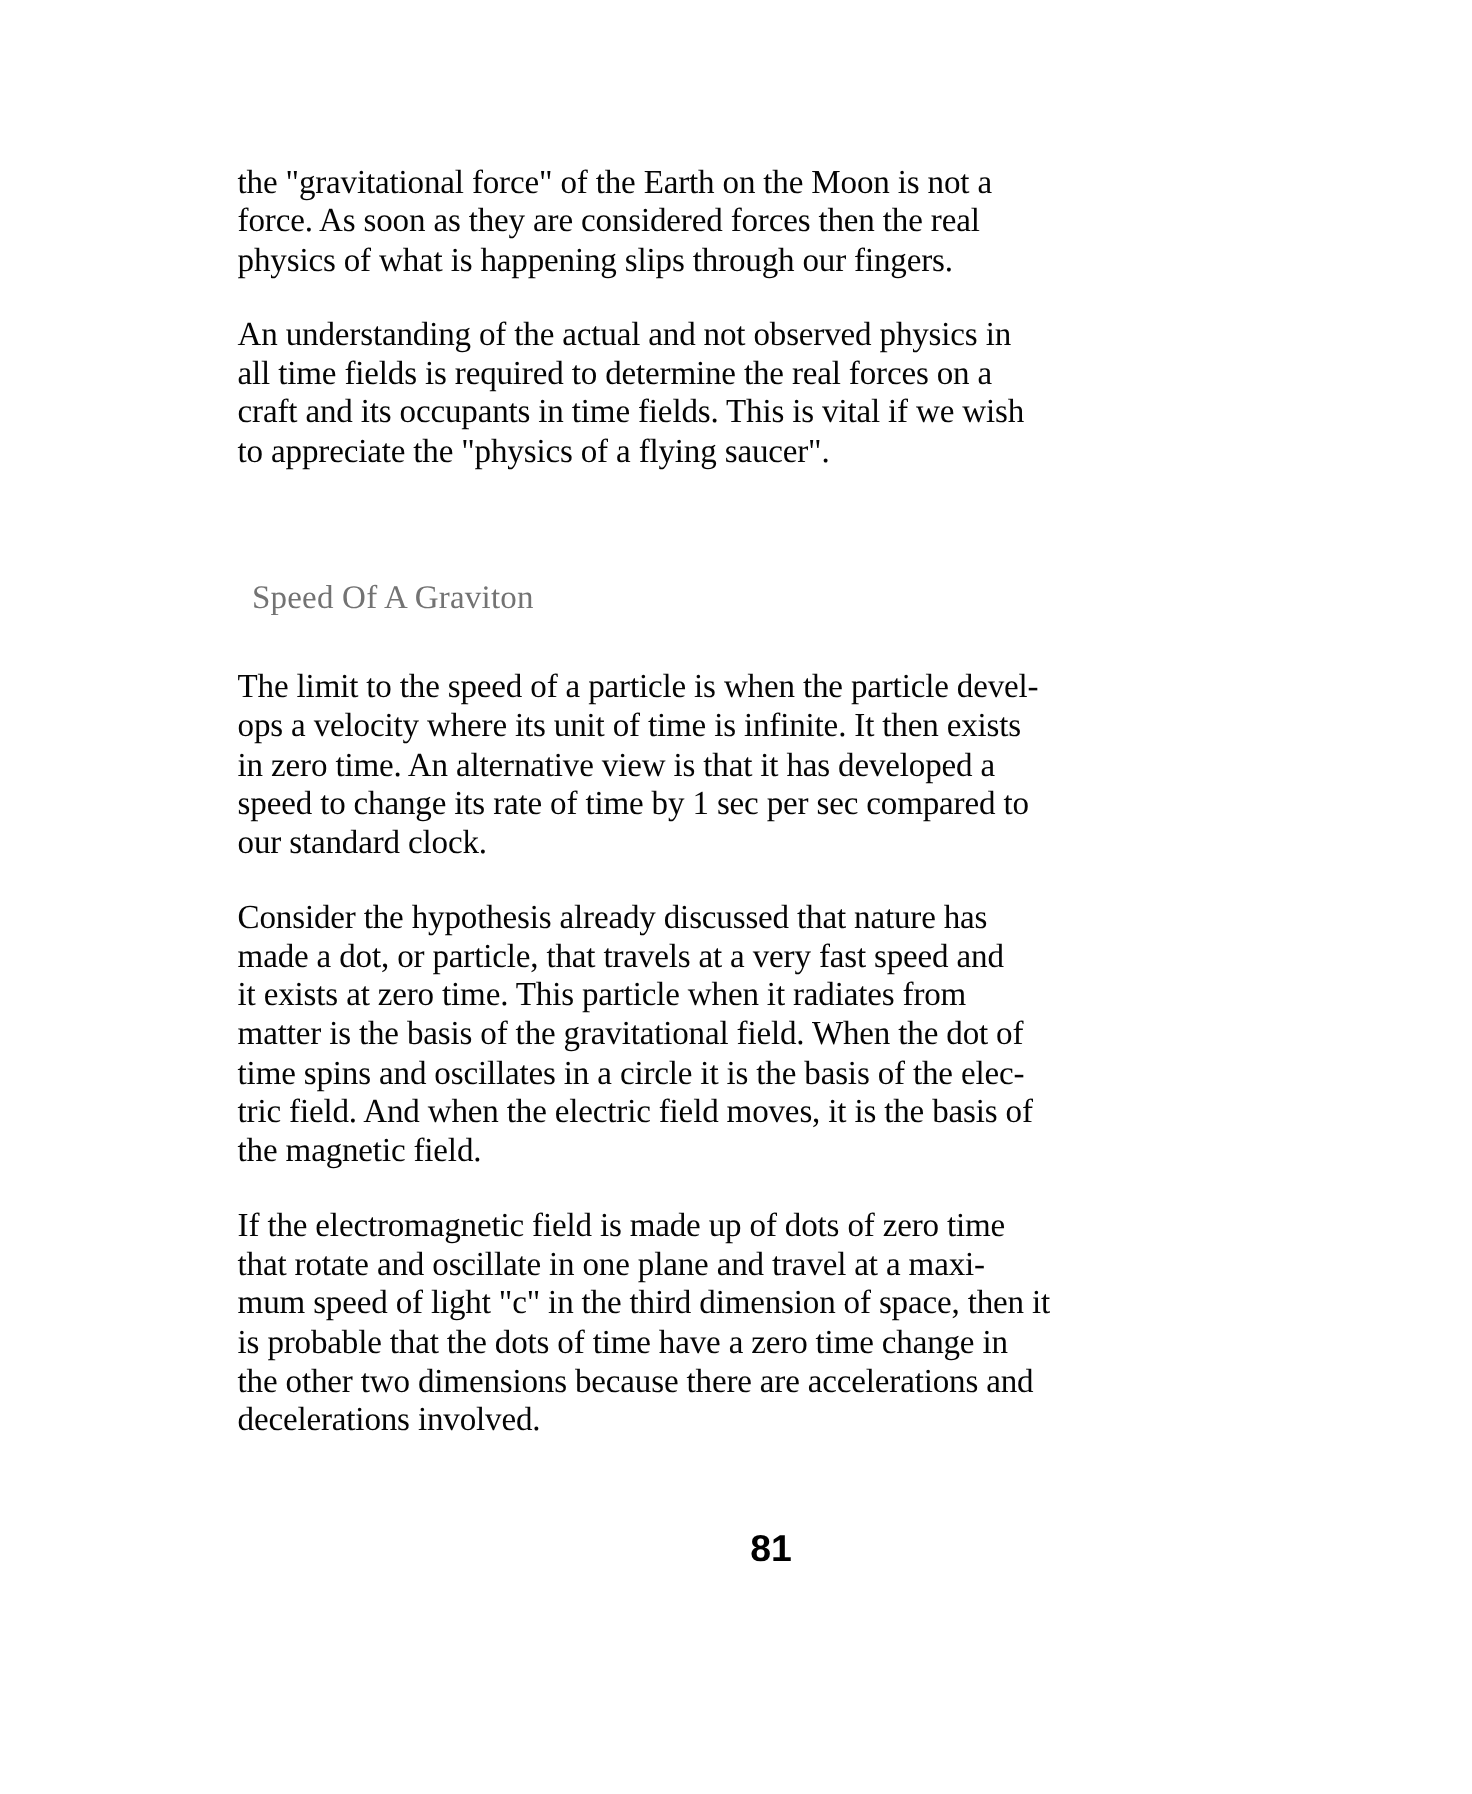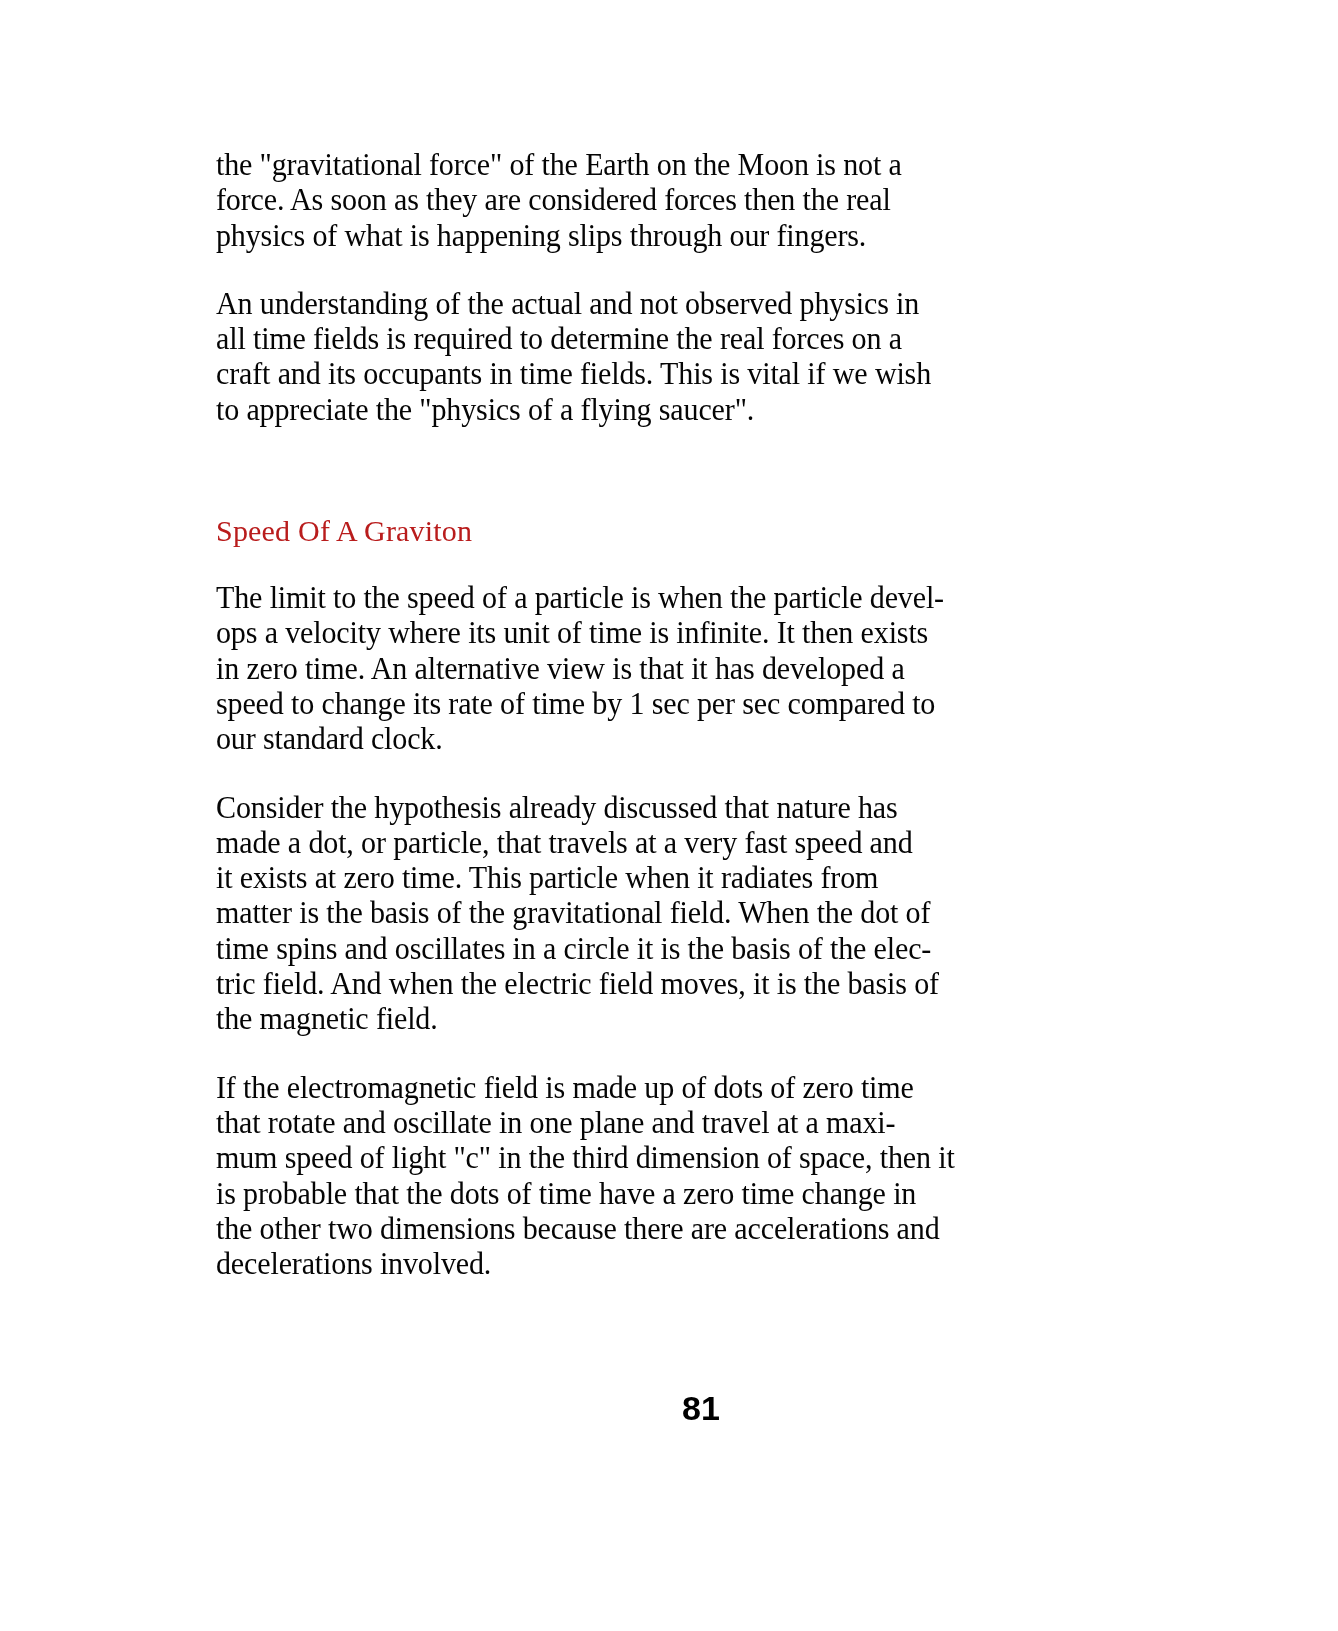--- a/index.html
+++ b/index.html
@@ -41,24 +41,24 @@
     transform-origin: left top;
     color: #050505;
   }
   .para:last-child {
     margin-bottom: 0;
   }
   .section-heading {
     font-family: "Liberation Serif", "DejaVu Serif", serif;
     font-size: 30px;
     line-height: 35px;
-    margin: 0;
+    margin: 13px;
     font-weight: normal;
     letter-spacing: 0.2px;
-    color: #b91c1c;
+    color: #737373;
   }
   .spacer-before-heading {
     height: 52px;
   }
   .spacer-after-heading {
     height: 33px;
   }
   .page-number {
     position: absolute;
     left: 0;

